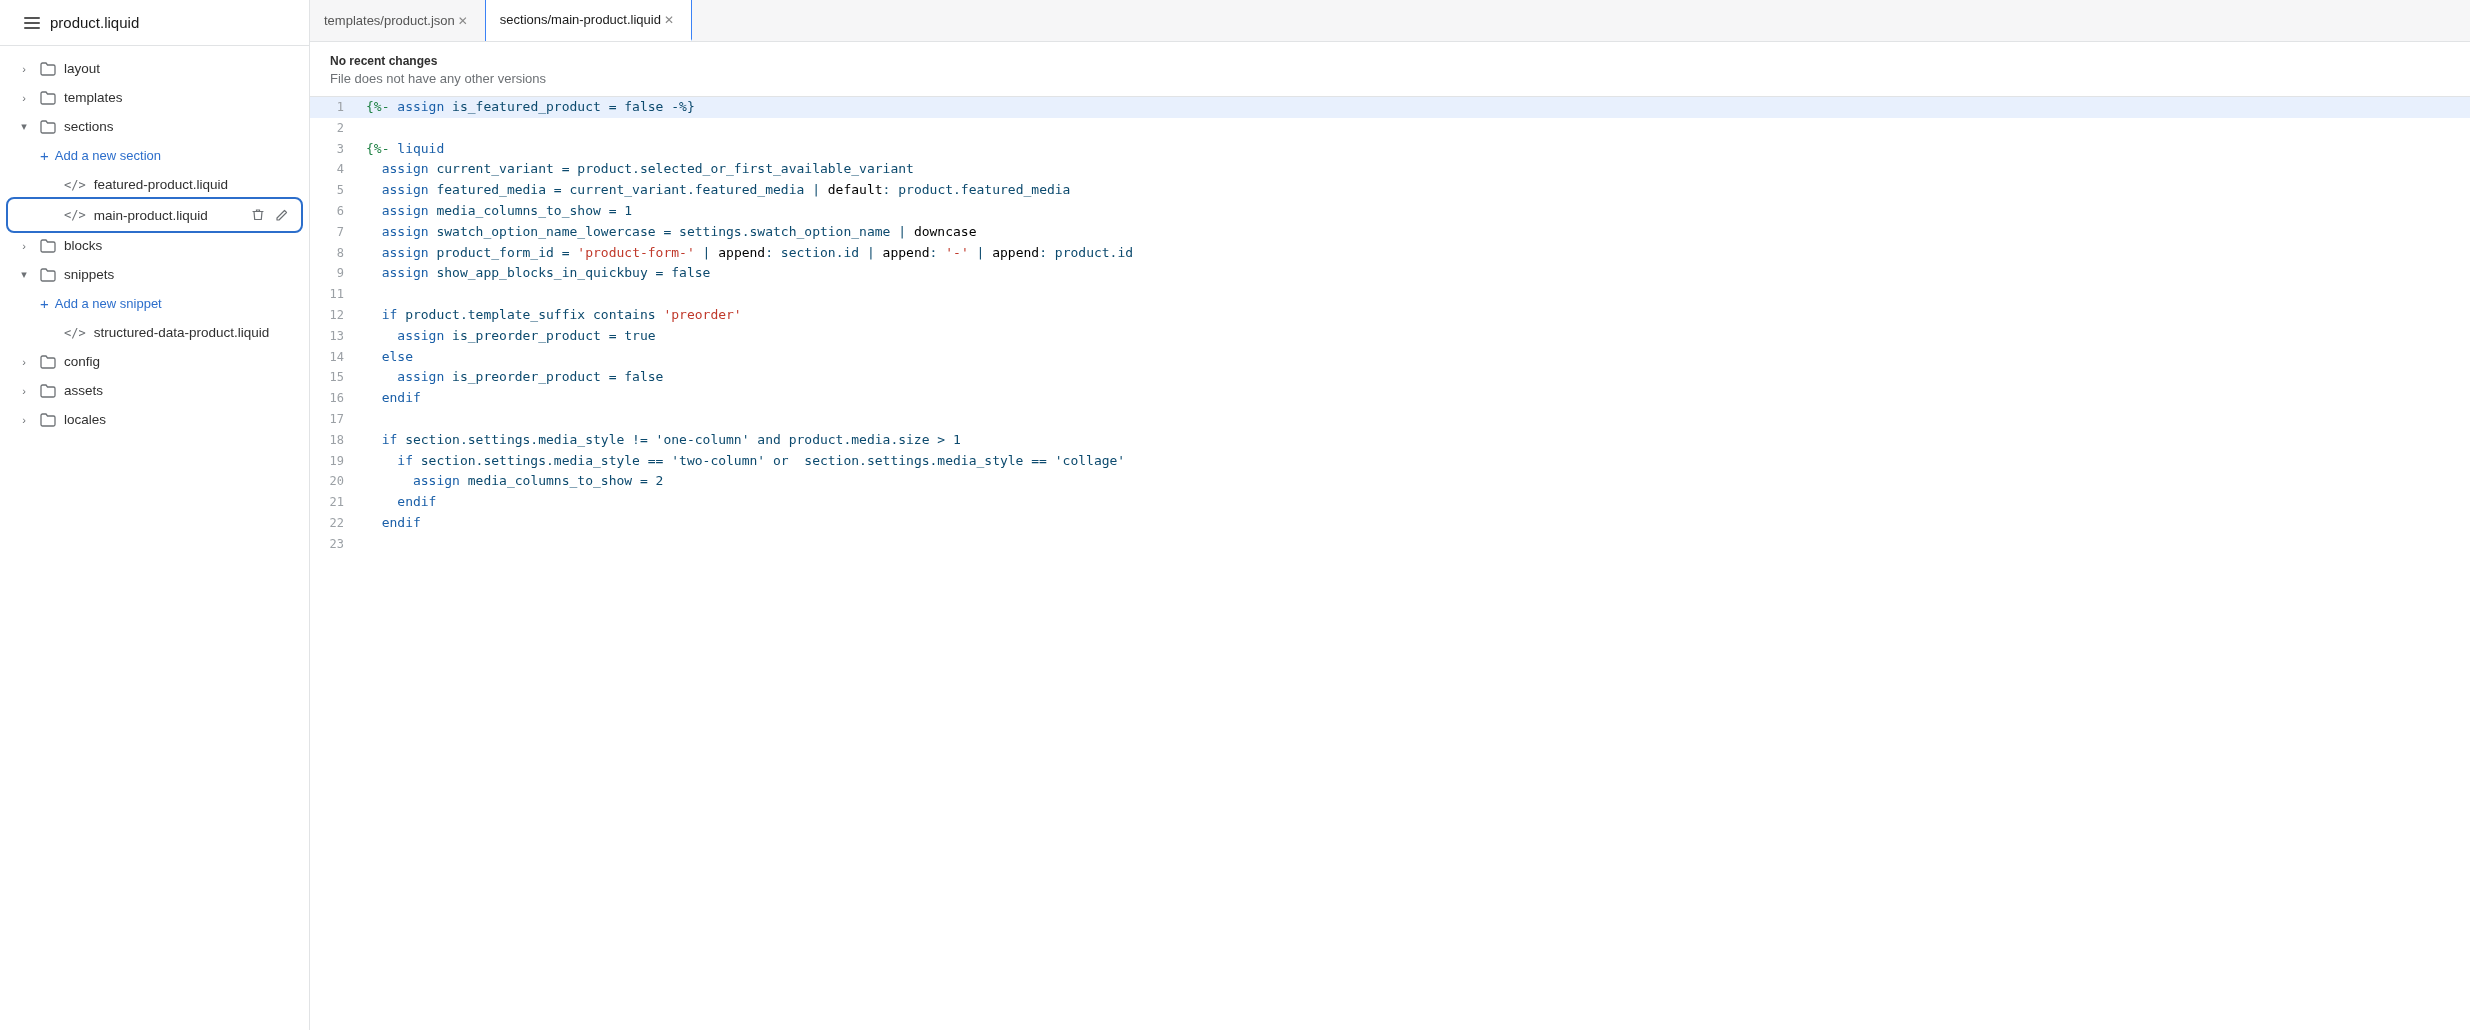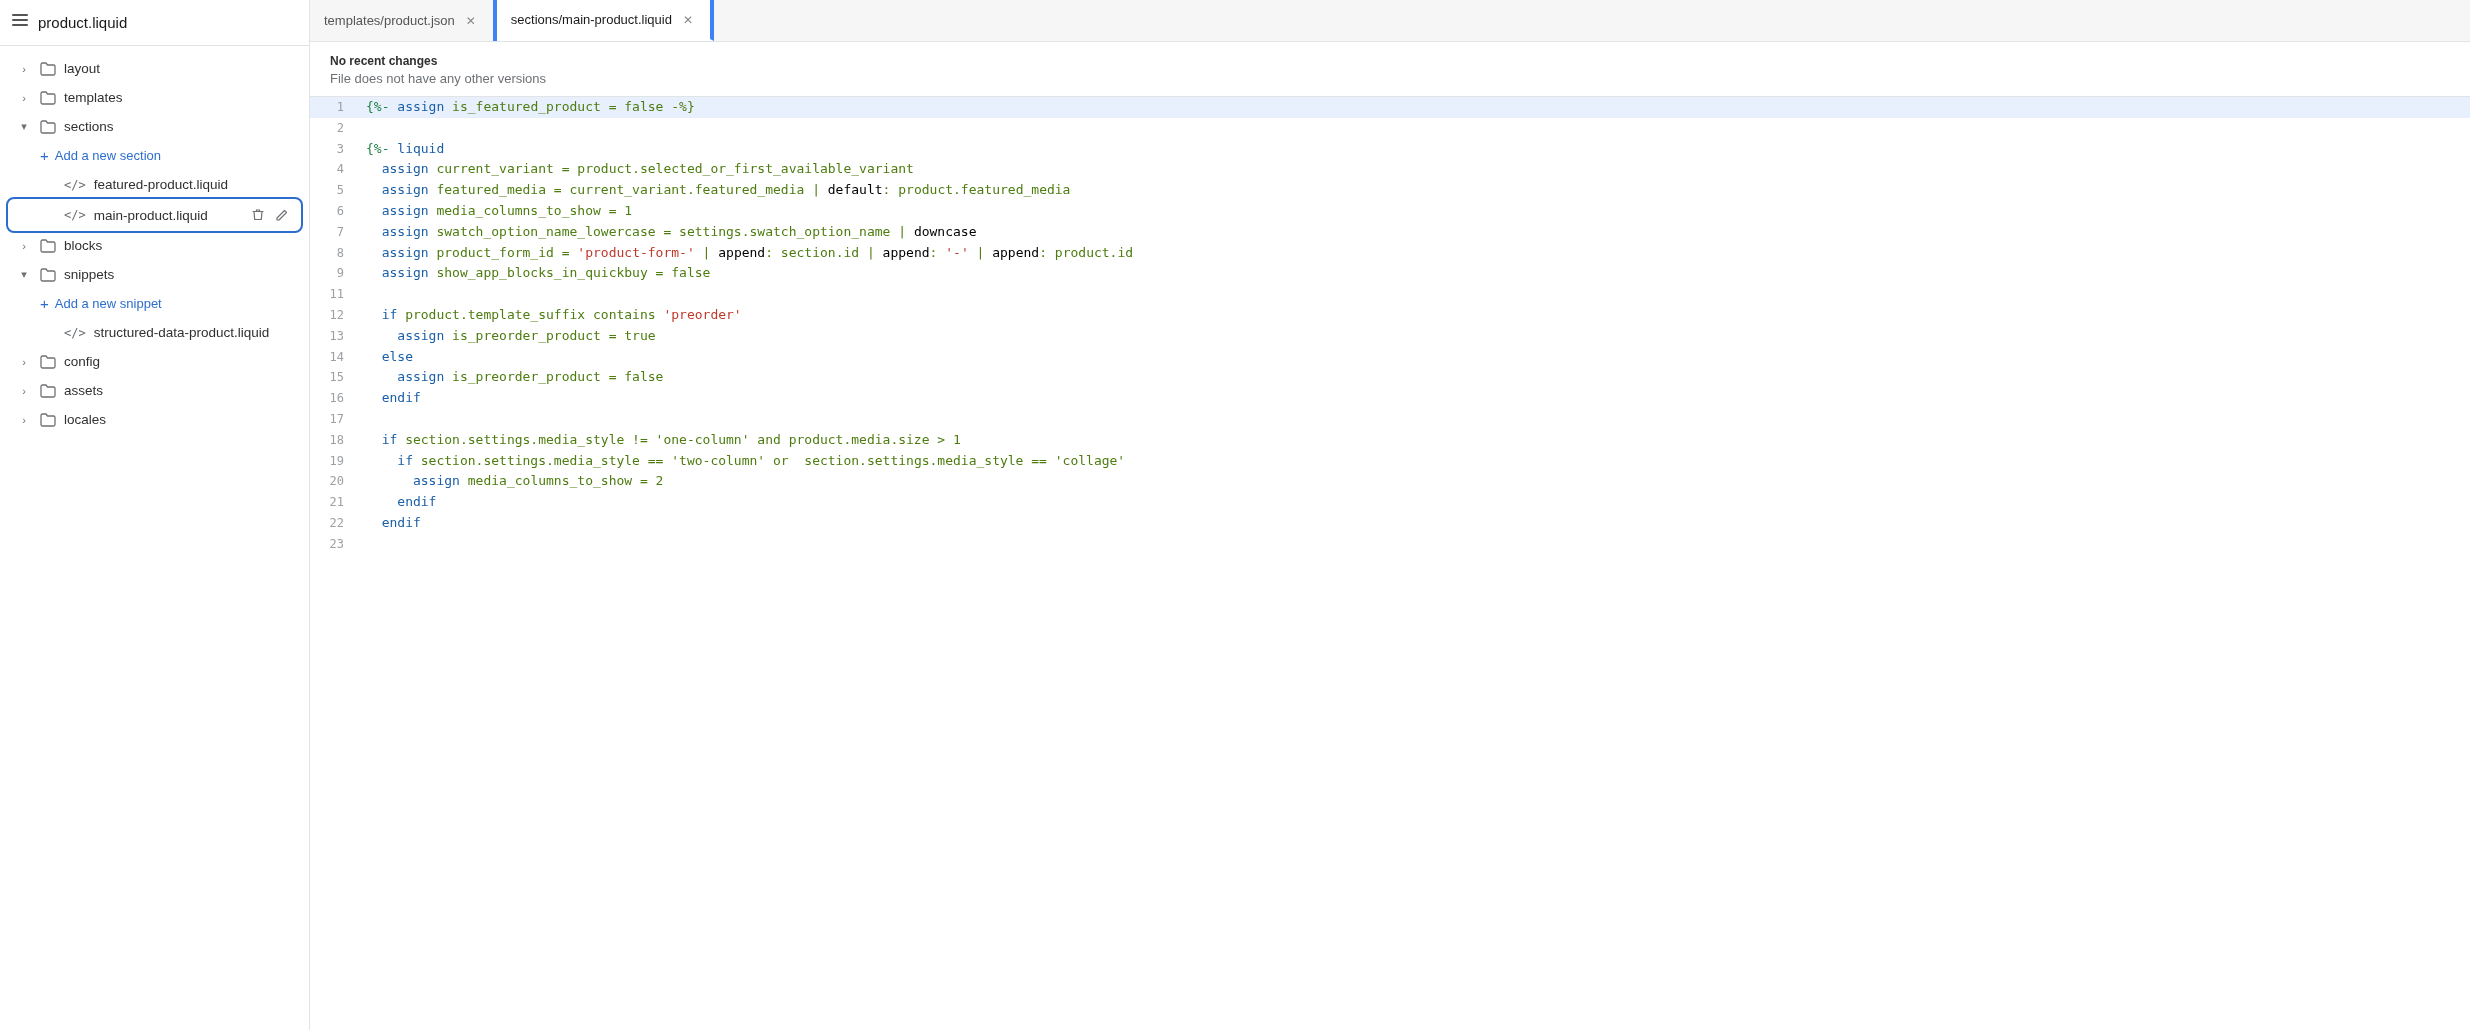--- a/index.html
+++ b/index.html
@@ -18,22 +18,23 @@
       min-width: 310px;
       background: #fff;
       border-right: 1px solid #e1e3e5;
       display: flex;
       flex-direction: column;
       overflow: hidden;
     }
 
     .sidebar-header {
       display: flex;
+      align-items: center;
       gap: 10px;
-      padding: 14px 12px;
+      padding: 14px 24px;
       border-bottom: 1px solid #e1e3e5;
       font-size: 15px;
       font-weight: 500;
       color: #1a1a1a;
     }
 
     .sidebar-header .hamburger-icon {
       display: flex;
       flex-direction: column;
       gap: 3px;
@@ -151,24 +152,23 @@
       align-items: center;
       border-bottom: 1px solid #e1e3e5;
       background: #f6f6f7;
       padding: 0;
       height: 42px;
     }
 
     .tab {
       display: flex;
       align-items: center;
-      gap: 8px;
       padding: 8px 14px;
       height: 100%;
-      border-right: 4px solid #3b82f6;
+      border-right: 1px solid #3b82f6;
       font-size: 13px;
       color: #555;
       cursor: pointer;
       background: #f6f6f7;
       white-space: nowrap;
     }
     .tab.active {
       background: #fff;
       color: #1a1a1a;
       border-bottom: 2px solid transparent;
@@ -239,21 +239,21 @@
       padding: 0 8px;
       white-space: pre;
       color: #303030;
     }
 
     
     .c-tag { color: #208245; } 
     .c-keyword { color: #1a5fa8; font-weight: 400; } 
     .c-string { color: #c0392b; } 
     .c-filter { color: #000000; } 
-    .c-var { color: #4d7c0f; }
+    .c-var { color: #0c4a6e; }
   </style>
 </head>
 <body>
 
 <div class="sidebar">
   <div class="sidebar-header">
     <div class="hamburger-icon">
       <span></span>
         <span></span>
         <span></span>

